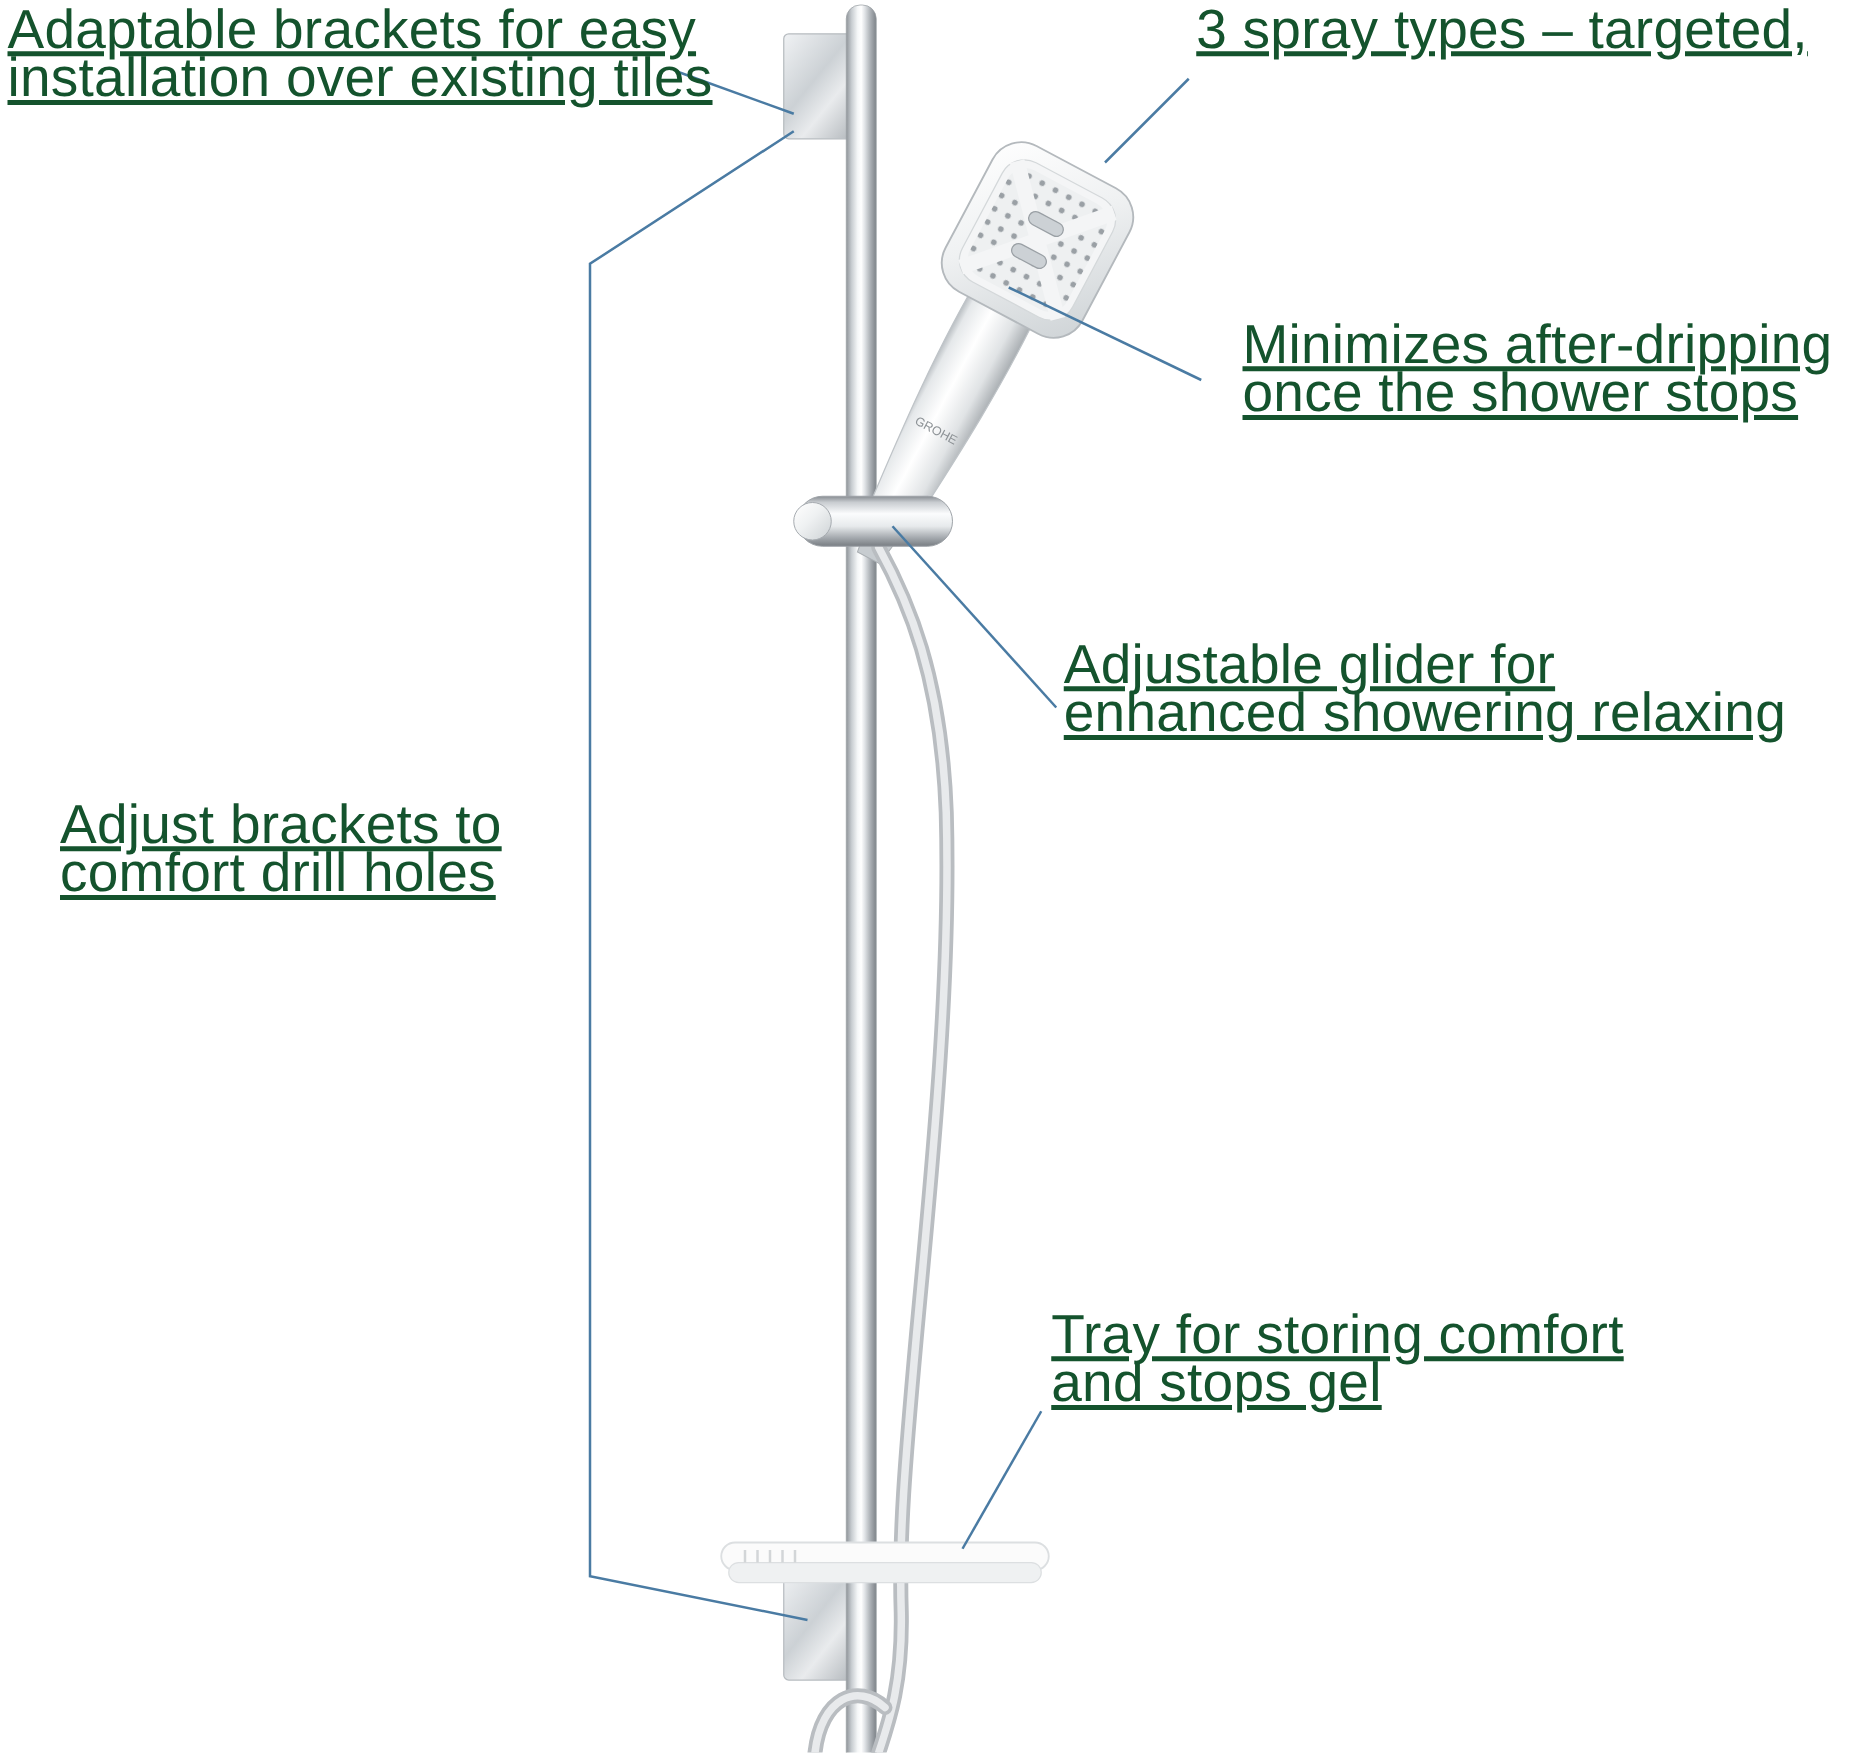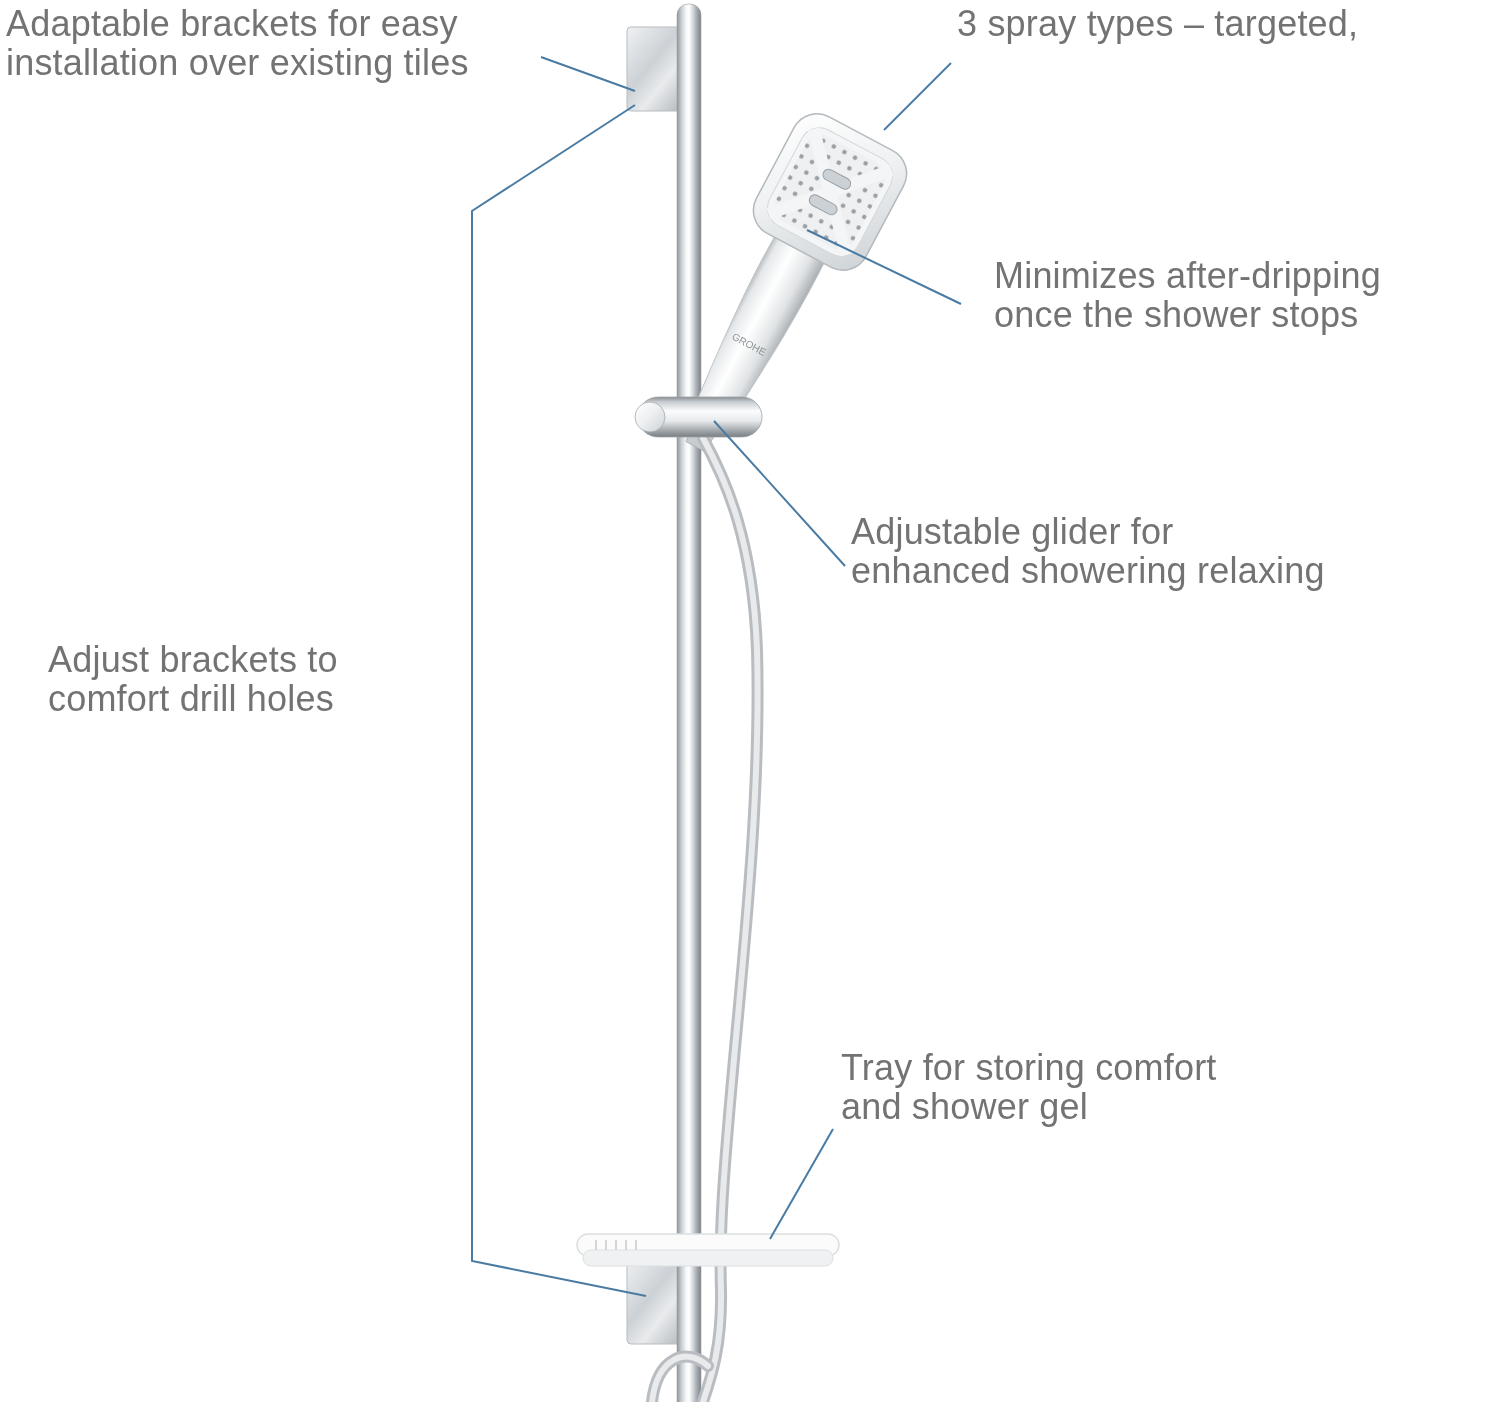--- a/index.html
+++ b/index.html
@@ -6,25 +6,26 @@
   body {
     width:1500px; height:1402px;
     background:#ffffff;
     font-family:"Liberation Sans", sans-serif;
     position:relative;
     overflow:hidden;
   }
   #product-svg { position:absolute; left:0; top:0; width:1500px; height:1402px; }
   .annotation {
     position:absolute;
-    font-size:36px;
+    font-size:44px;
     line-height:39px;
-    color:#737373;
+    color:#14532d;
     white-space:nowrap;
     letter-spacing:0.2px;
+    text-decoration:underline;
   }
   #ann-adaptable-brackets { left:6px;   top:4px;   }
   #ann-spray-types        { left:957px; top:4px;   }
   #ann-after-dripping     { left:966px; top:256px;margin-left:28px; }
   #ann-adjustable-glider  { left:851px; top:512px; }
   #ann-adjust-brackets    { left:48px;  top:640px; }
   #ann-tray               { left:841px; top:1048px;}
 </style>
 </head>
 <body>
@@ -144,14 +145,14 @@
   <div>enhanced showering relaxing</div>
 </div>
 
 <div class="annotation" id="ann-adjust-brackets">
   <div>Adjust brackets to</div>
   <div>comfort drill holes</div>
 </div>
 
 <div class="annotation" id="ann-tray">
   <div>Tray for storing comfort</div>
-  <div>and shower gel</div>
+  <div>and stops gel</div>
 </div>
 
 </body></html>

